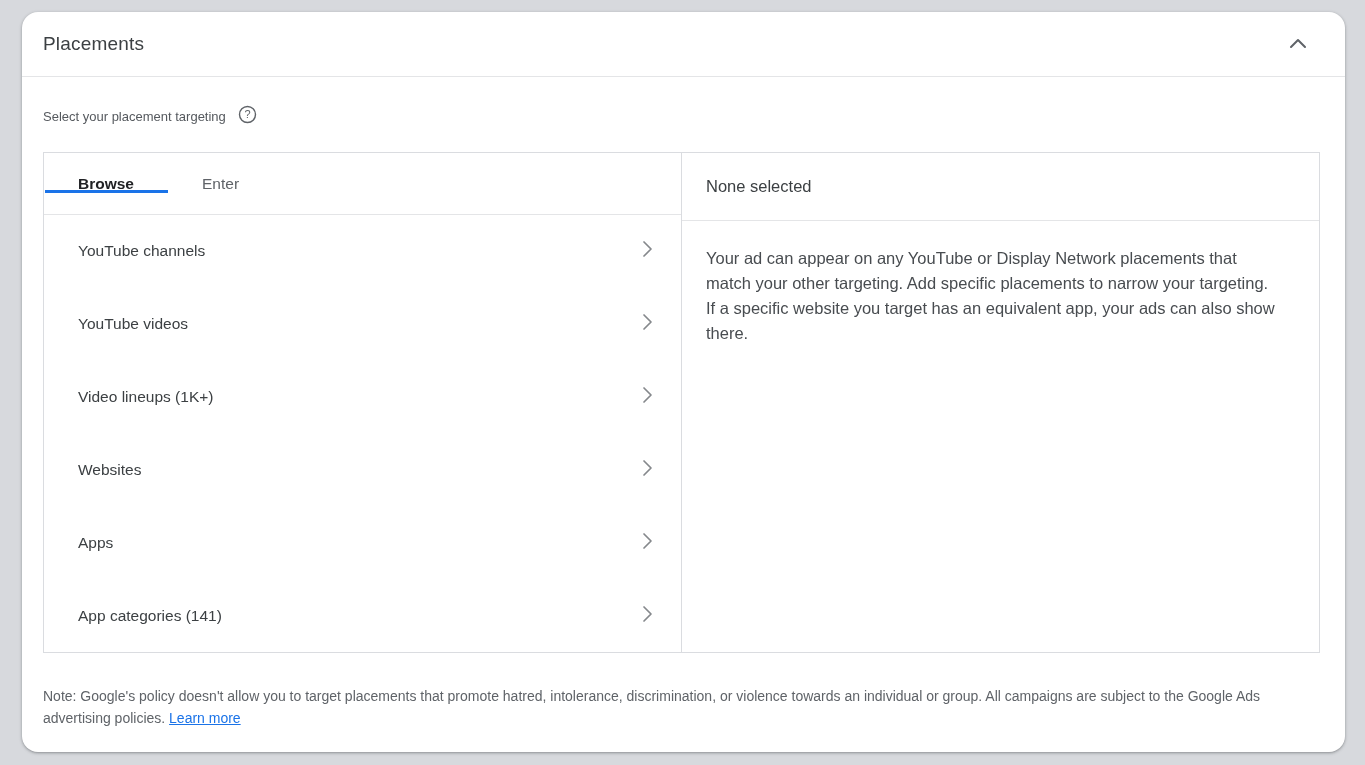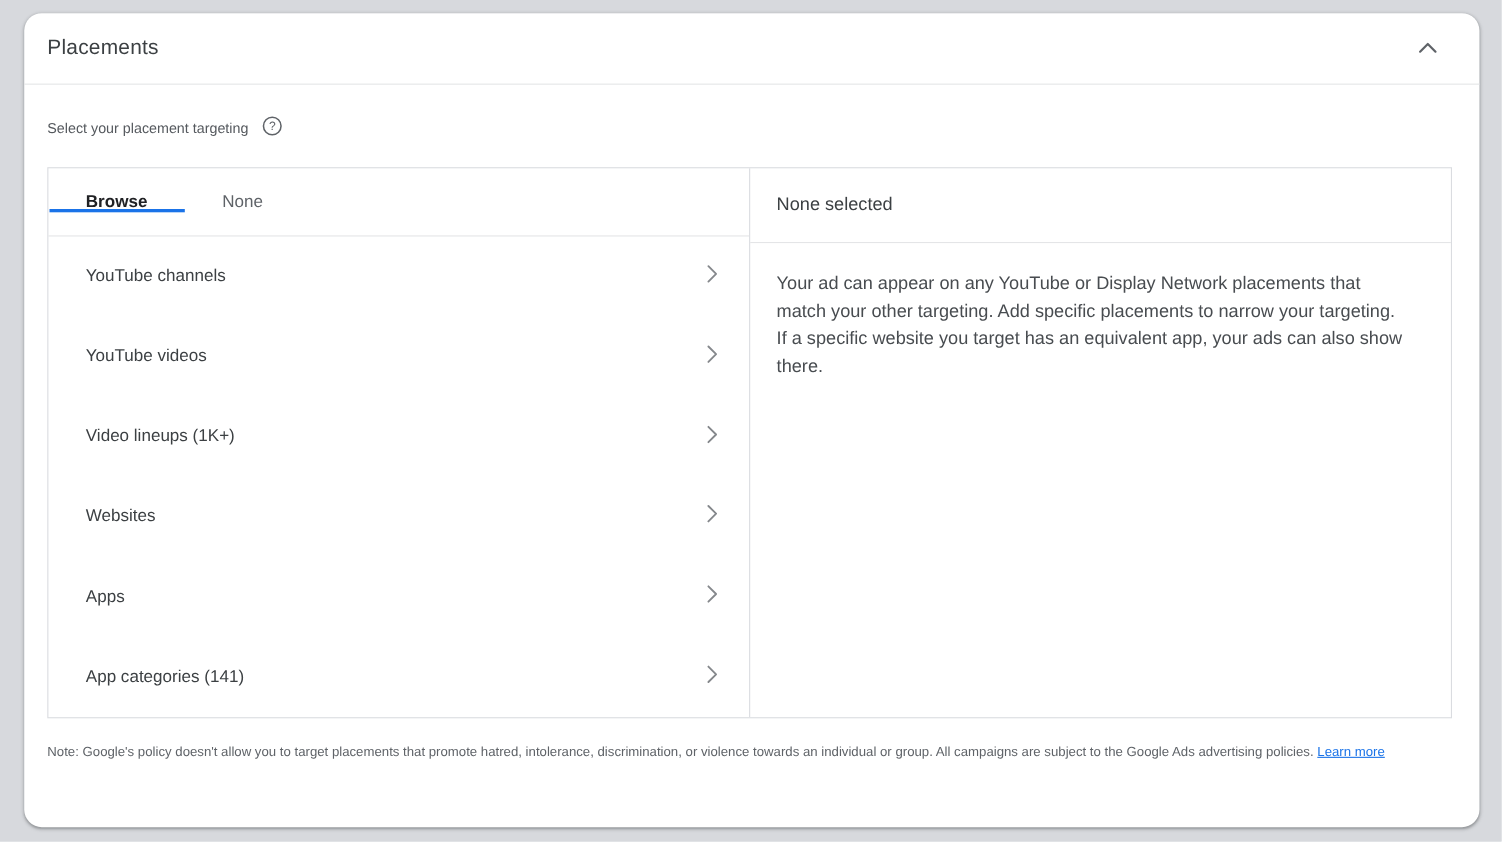--- a/index.html
+++ b/index.html
@@ -128,23 +128,23 @@
     border-bottom: 1px solid #e4e5e7;
   }
   .sel-desc {
     margin: 25px 24px;
     max-width: 572px;
     font-size: 16.5px;
     line-height: 25px;
     color: #484c50;
   }
   .footnote {
-    margin-top: 19px;
+    margin-top: 32px;
     width: 1280px;
-    font-size: 12px;
+    font-size: 14px;
     line-height: 22px;
     color: #5f6368;
   }
   .footnote a {
     color: #1a73e8;
     text-decoration: underline;
     cursor: pointer;
   }
   .icon-stroke { stroke: #5f6368; fill: none; stroke-width: 2; stroke-linecap: round; stroke-linejoin: round; }
 </style>
@@ -177,21 +177,21 @@
         </span>
       </button>
     </div>
 
     <div class="picker">
 
       <div class="left-panel">
 
         <div class="tabs">
           <div class="tab active">Browse</div>
-          <div class="tab">None</div>
+          <div class="tab">Enter</div>
         </div>
 
 
         <div class="browse-list">
 
           <div class="list-item">
             <span>YouTube channels</span>
             <span>
               <svg width="11" height="18" viewBox="0 0 11 18">
                   <polyline points="2,2 9,9 2,16" fill="none" stroke="#85888c" stroke-width="1.7" stroke-linecap="round" stroke-linejoin="round"></polyline>

